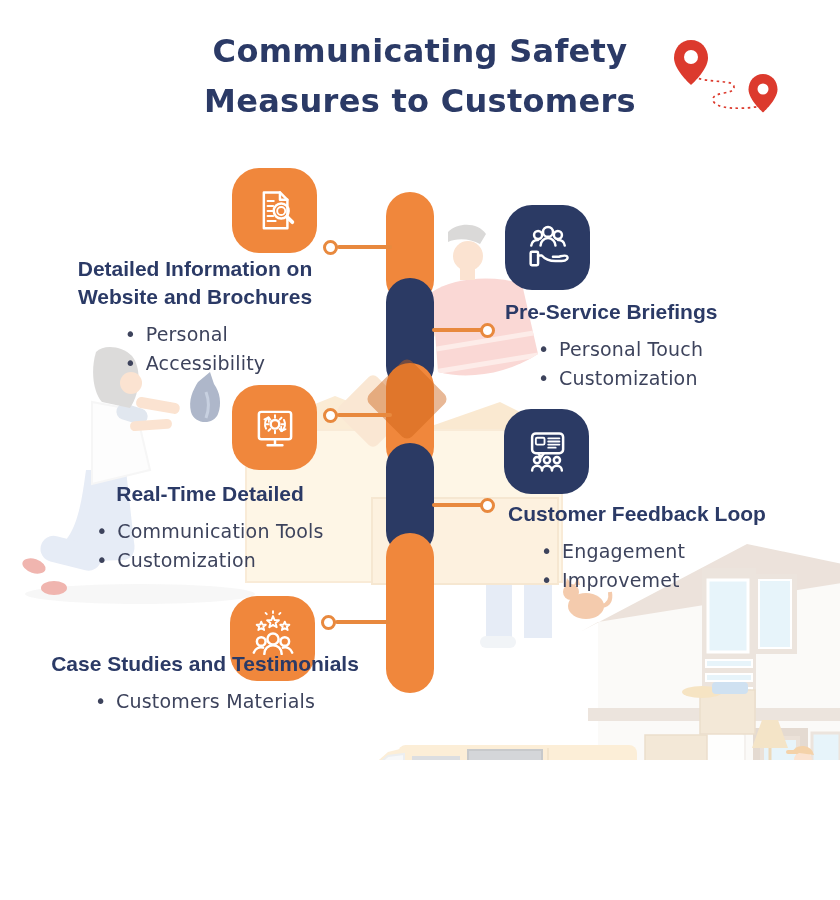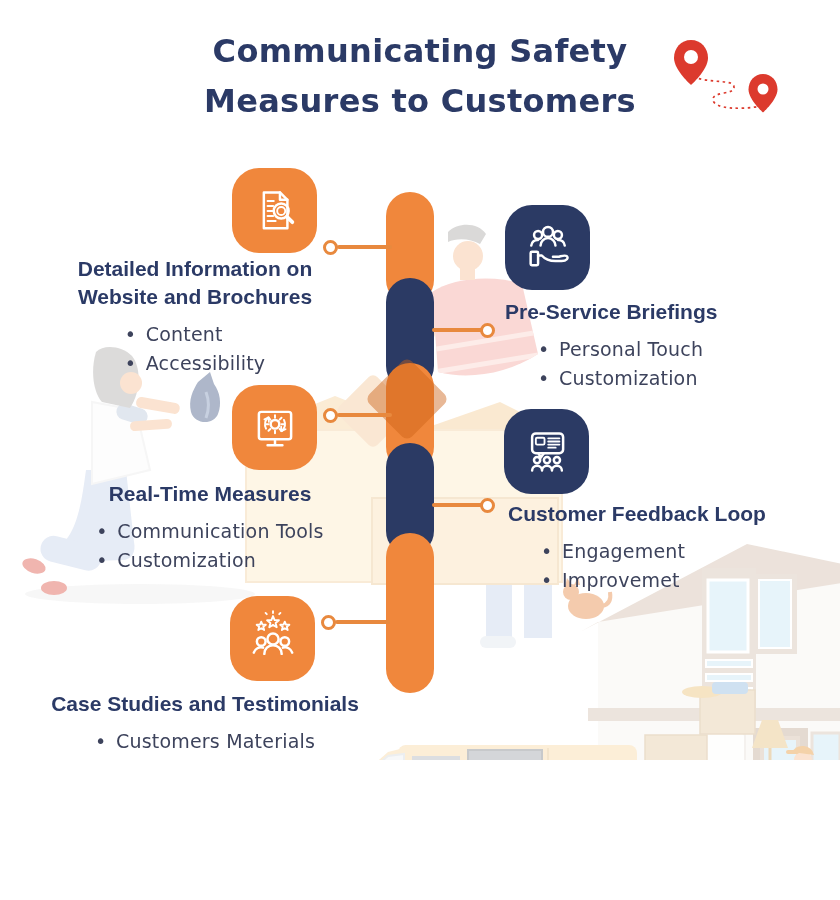--- a/index.html
+++ b/index.html
@@ -229,21 +229,21 @@
       <path d="M58,20 v12 h12"></path>
       <path d="M38,34 h10 M38,42 h9 M38,50 h8 M38,58 h9 M38,66 h13" stroke-width="3.2"></path>
       <circle cx="60" cy="50" r="12"></circle>
       <circle cx="60" cy="50" r="6.5" stroke-width="3"></circle>
       <path d="M69,59 l9,9" stroke-width="6"></path>
     </svg>
   </div>
   <div class="item-text center" style="left:35px;top:255px;width:320px;">
     <div class="item-title">Detailed Information on Website and Brochures</div>
     <ul class="bullets">
-      <li>Content</li>
+      <li>Personal</li>
       <li>Accessibility</li>
     </ul>
   </div>
 
   <div class="tile navy" style="left:505px;top:205px;">
     <svg width="62" height="62" viewBox="0 0 100 100">
       <circle cx="50" cy="24" r="8"></circle>
       <circle cx="34" cy="29" r="6.5"></circle>
       <circle cx="66" cy="29" r="6.5"></circle>
       <path d="M38,46 a12,12 0 0 1 24,0"></path>
@@ -267,21 +267,21 @@
       <path d="M50,68 v8 M38,78 h24"></path>
       <circle cx="50" cy="44" r="7"></circle>
       <path d="M50,33.5 v-4 M50,54.5 v4 M39.5,44 h-4 M60.5,44 h4 M42.5,36.5 l-3,-3 M57.5,36.5 l3,-3 M42.5,51.5 l-3,3 M57.5,51.5 l3,3" stroke-width="3.2"></path>
       <path d="M35.5,51 a16,16 0 0 1 3.5,-18" stroke-width="3.2"></path>
       <path d="M33,36 l7,-3 l0,7" stroke-width="3"></path>
       <path d="M64.5,37 a16,16 0 0 1 -3.5,18" stroke-width="3.2"></path>
       <path d="M67,52 l-7,3 l0,-7" stroke-width="3"></path>
     </svg>
   </div>
   <div class="item-text center" style="left:55px;top:480px;width:310px;">
-    <div class="item-title">Real-Time Measures</div>
+    <div class="item-title">Real-Time Detailed</div>
     <ul class="bullets">
       <li>Communication Tools</li>
       <li>Customization</li>
     </ul>
   </div>
 
   <div class="tile navy" style="left:504px;top:409px;">
     <svg width="62" height="62" viewBox="0 0 100 100">
       <rect x="26" y="20" width="50" height="32" rx="6"></rect>
       <rect x="32" y="27" width="14" height="11" rx="2" stroke-width="3"></rect>
@@ -310,20 +310,20 @@
         <path d="M50,8 v-3 M40,10 l-2,-2 M60,10 l2,-2"></path>
       </g>
       <circle cx="50" cy="50" r="9"></circle>
       <path d="M36,74 a14,14 0 0 1 28,0"></path>
       <circle cx="31" cy="54" r="7"></circle>
       <path d="M19,72 a12,12 0 0 1 15,-8"></path>
       <circle cx="69" cy="54" r="7"></circle>
       <path d="M66,64 a12,12 0 0 1 15,8"></path>
     </svg>
   </div>
-  <div class="item-text center" style="left:25px;top:690px;width:360px;">
+  <div class="item-text center" style="left:25px;top:650px;width:360px;">
     <div class="item-title">Case Studies and Testimonials</div>
     <ul class="bullets">
       <li>Customers Materials</li>
     </ul>
   </div>
 
 </div>
 
 </body></html>

